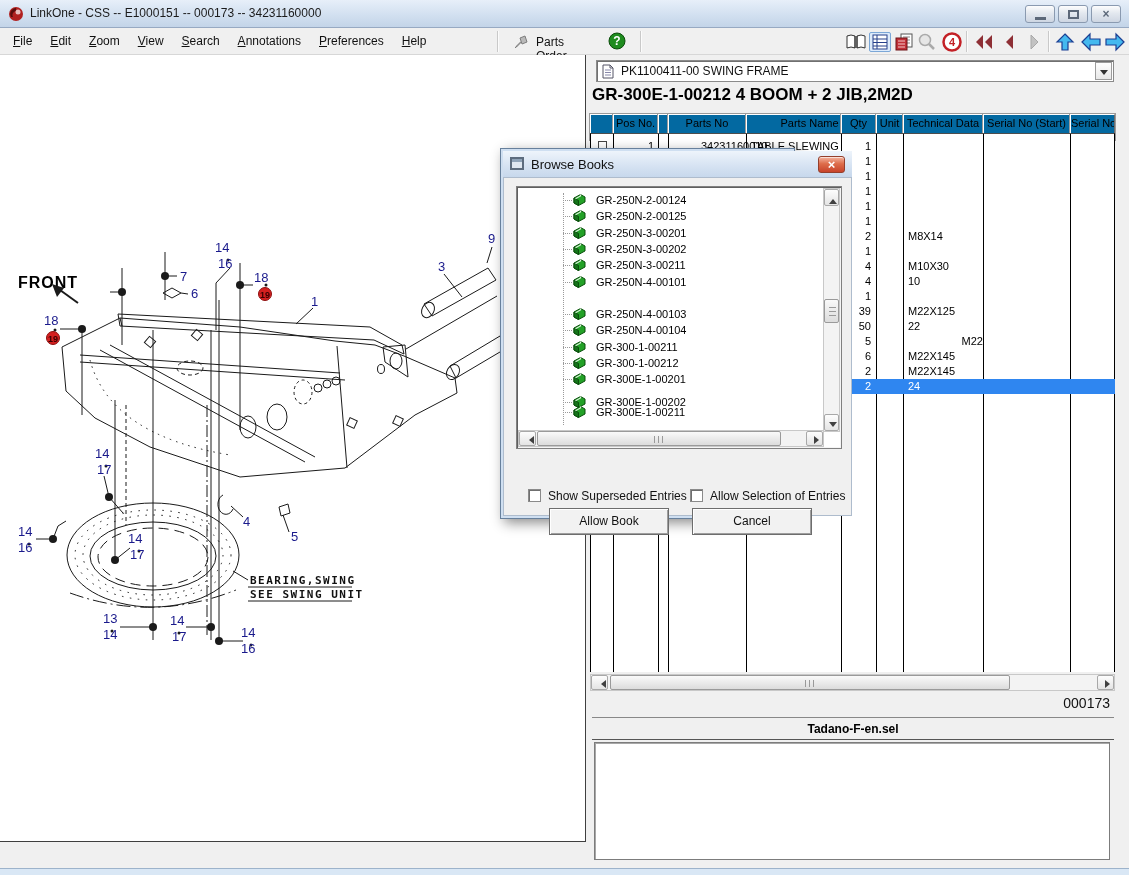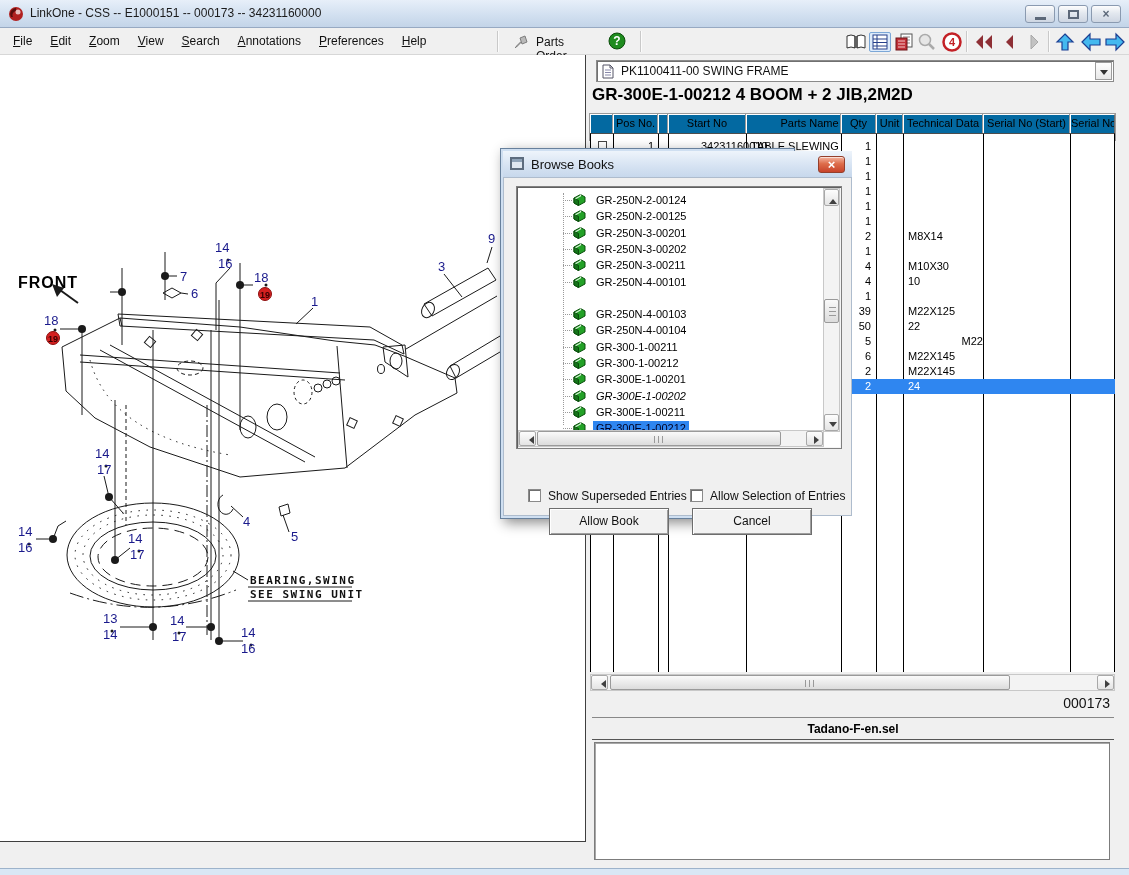--- a/index.html
+++ b/index.html
@@ -364,21 +364,21 @@
           <span class="tri"></span>
         </span>
     </div>
 
     <div id="page-title">GR-300E-1-00212 4 BOOM + 2 JIB,2M2D</div>
 
     <div id="tableheader">
         <div class="hdr-cell" style="left: 0px; width: 23px;"></div>
         <div class="hdr-cell" style="left: 23px; width: 45px;">Pos No.</div>
         <div class="hdr-cell" style="left: 68px; width: 10px;"></div>
-        <div class="hdr-cell" style="left: 78px; width: 78px;">Start No</div>
+        <div class="hdr-cell" style="left: 78px; width: 78px;">Parts No</div>
         <div class="hdr-cell" style="left: 156px; width: 95px; padding-left: 32px;">Parts Name</div>
         <div class="hdr-cell" style="left: 251px; width: 35px;">Qty</div>
         <div class="hdr-cell" style="left: 286px; width: 27px;">Unit</div>
         <div class="hdr-cell" style="left: 313px; width: 80px;">Technical Data</div>
         <div class="hdr-cell" style="left: 393px; width: 87px;">Serial No (Start)</div>
         <div class="hdr-cell" style="left: 480px; width: 45px;">Serial No</div>
       </div>
     <div id="tablebody">
         <div class="gridline" style="left: 22px;"></div>
         <div class="gridline" style="left: 67px;"></div>
@@ -657,46 +657,37 @@
           </div>
           <div class="ti" style="top: 184px;">
             <span class="stub"></span>
             <svg width="15" height="14" viewBox="0 0 15 14">
               <path d="M2,10 L2,5 L8.5,1.5 L13,4 L13,9 L6.5,12.5 Z" fill="#23a127" stroke="#0a4f0c"></path>
               <path d="M2,5 L6.5,7.5 L6.5,12.5 L2,10 Z" fill="#15741a" stroke="#0a4f0c"></path>
               <path d="M8.5,1.5 L8.5,3 L3.5,5.8" fill="none" stroke="#d9f2d9" stroke-width="1.2"></path>
             </svg>
             <span class="lbl">GR-300E-1-00201</span>
           </div>
-          <div class="ti" style="top: 201px; font-style: italic;">
+          <div class="ti" style="top: 207px;">
             <span class="stub"></span>
             <svg width="15" height="14" viewBox="0 0 15 14">
               <path d="M2,10 L2,5 L8.5,1.5 L13,4 L13,9 L6.5,12.5 Z" fill="#23a127" stroke="#0a4f0c"></path>
               <path d="M2,5 L6.5,7.5 L6.5,12.5 L2,10 Z" fill="#15741a" stroke="#0a4f0c"></path>
               <path d="M8.5,1.5 L8.5,3 L3.5,5.8" fill="none" stroke="#d9f2d9" stroke-width="1.2"></path>
             </svg>
             <span class="lbl">GR-300E-1-00202</span>
           </div>
           <div class="ti" style="top: 217px;">
             <span class="stub"></span>
             <svg width="15" height="14" viewBox="0 0 15 14">
               <path d="M2,10 L2,5 L8.5,1.5 L13,4 L13,9 L6.5,12.5 Z" fill="#23a127" stroke="#0a4f0c"></path>
               <path d="M2,5 L6.5,7.5 L6.5,12.5 L2,10 Z" fill="#15741a" stroke="#0a4f0c"></path>
               <path d="M8.5,1.5 L8.5,3 L3.5,5.8" fill="none" stroke="#d9f2d9" stroke-width="1.2"></path>
             </svg>
             <span class="lbl">GR-300E-1-00211</span>
-          </div>
-          <div class="ti" style="top: 233px;">
-            <span class="stub"></span>
-            <svg width="15" height="14" viewBox="0 0 15 14">
-              <path d="M2,10 L2,5 L8.5,1.5 L13,4 L13,9 L6.5,12.5 Z" fill="#23a127" stroke="#0a4f0c"></path>
-              <path d="M2,5 L6.5,7.5 L6.5,12.5 L2,10 Z" fill="#15741a" stroke="#0a4f0c"></path>
-              <path d="M8.5,1.5 L8.5,3 L3.5,5.8" fill="none" stroke="#d9f2d9" stroke-width="1.2"></path>
-            </svg>
-            <span class="lbl sel">GR-300E-1-00212</span>
           </div>
         </div>
 
       <div class="sb-track" style="right:1px; top:1px; width:17px; height:244px;">
         <span class="sb-btn" style="left:0;top:0;width:15px;height:17px;">
             <span class="tri-u"></span>
           </span>
         <span class="sb-thumb" style="left:0;top:110px;width:15px;height:24px;">
             <span class="gripv"></span>
           </span>

